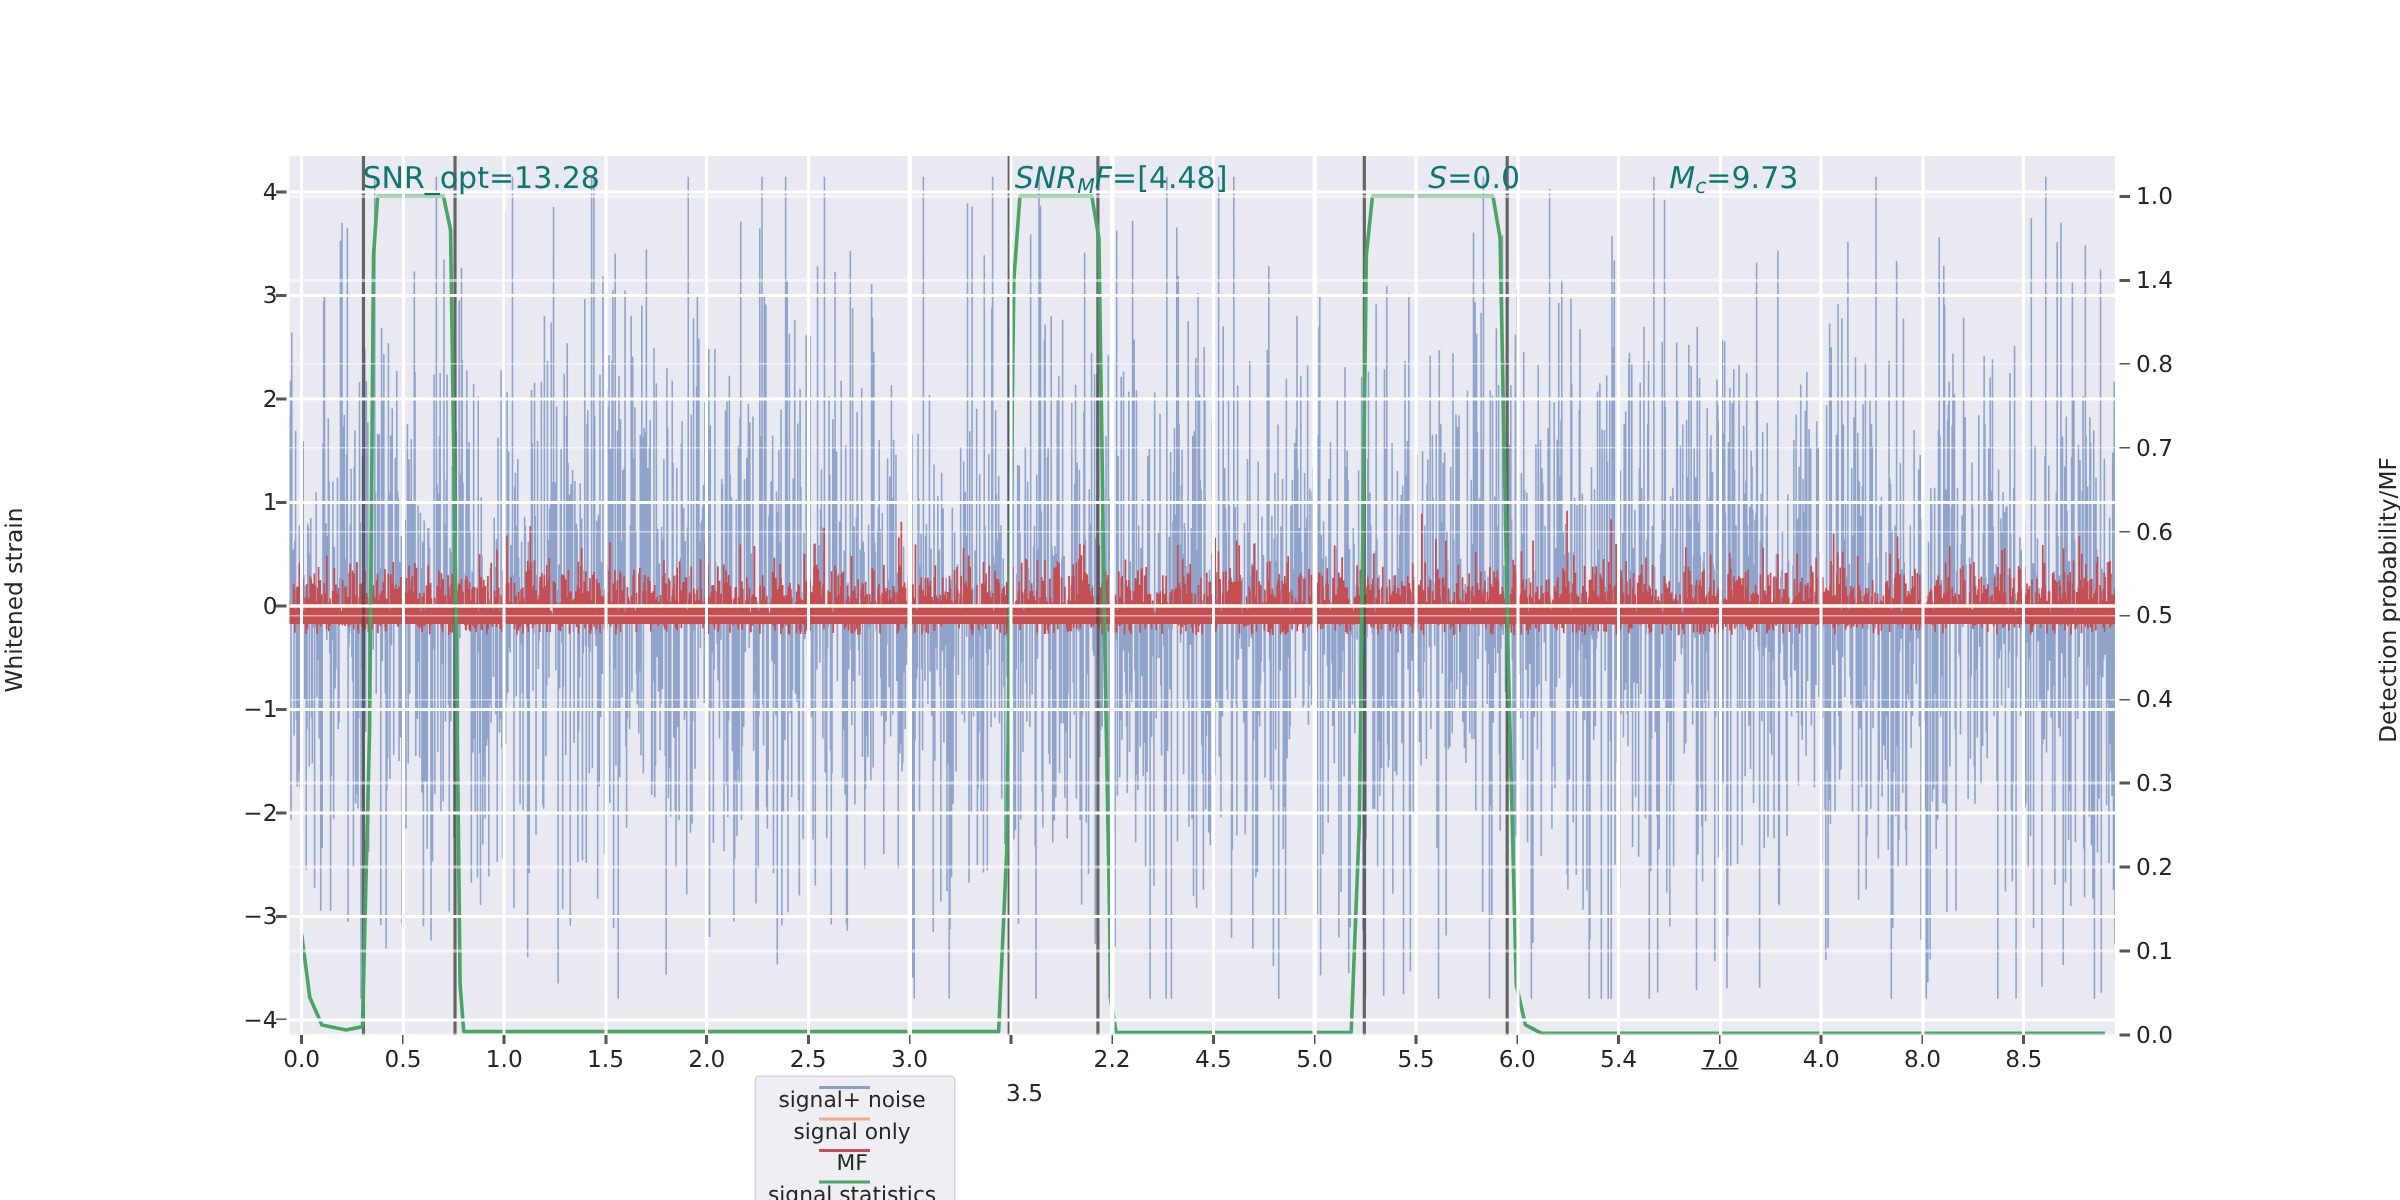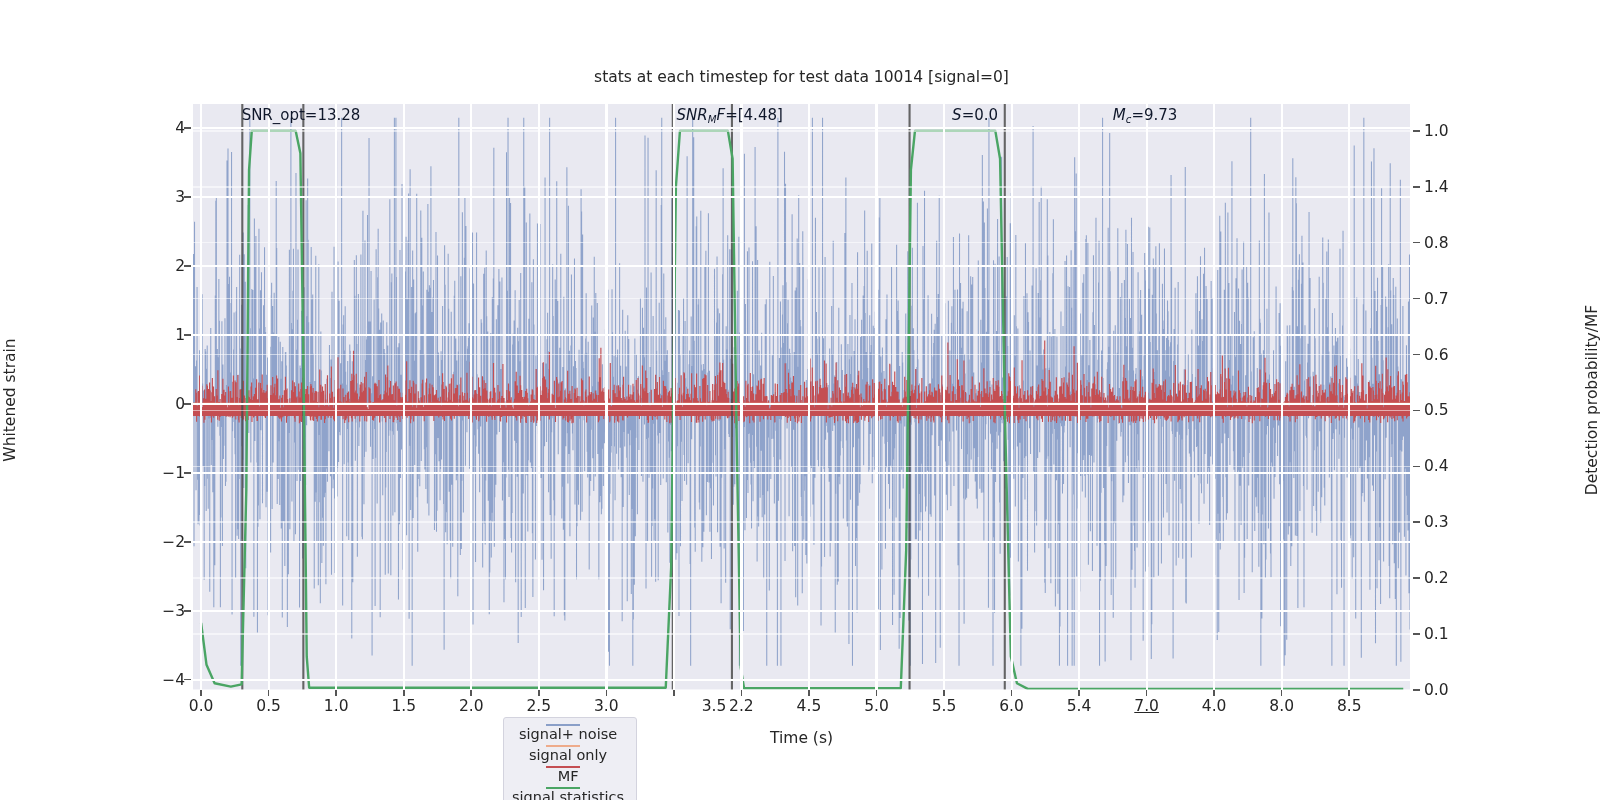--- a/index.html
+++ b/index.html
@@ -58,21 +58,21 @@
     transform-origin:center;
     font-size:15.5px;color:#262626;white-space:nowrap;
   }
   #xlabel{
     position:absolute;left:193px;top:729px;width:1217px;text-align:center;
     font-size:15.5px;color:#262626;
   }
 
   
   .annot{
-    position:absolute;top:2px;font-size:15px;color:#0f172a;
+    position:absolute;top:2px;font-size:20px;color:#0f766e;
     white-space:nowrap;
   }
   .annot .mathit{font-style:italic;margin-top:16px;}
   .annot sub{font-size:0.68em;font-style:italic;vertical-align:-0.25em;}
 
   
   #legend{
     position:absolute;left:310px;top:613px;
     background:#eeeef4;border:1px solid #d3d3de;border-radius:3px;
     padding:6px 12px 6px 8px;
@@ -81,25 +81,23 @@
   .legswatch{width:34px;height:0;border-top-width:2.2px;border-top-style:solid;margin-right:11px;}
   .leglabel{font-size:14.5px;color:#262626;white-space:nowrap;}
 
   svg{display:block;}
 </style>
 </head>
 <body>
 
 <div id="fig">
 
-  <div id="title">stats at each timestep for test data 10014 [signal=0]</div>
 
   <div id="ylabel-left">Whitened strain</div>
   <div id="ylabel-right">Detection probability/MF</div>
-  <div id="xlabel">Time (s)</div>
 
   <div id="axes">
     <div id="grid-layer">
         <div class="gridline h major" style="top: 574.659px;"></div>
         <div class="gridline h major" style="top: 505.718px;"></div>
         <div class="gridline h major" style="top: 436.776px;"></div>
         <div class="gridline h major" style="top: 367.835px;"></div>
         <div class="gridline h major" style="top: 298.894px;"></div>
         <div class="gridline h major" style="top: 229.953px;"></div>
         <div class="gridline h major" style="top: 161.012px;"></div>
@@ -229,21 +227,21 @@
       <div class="xtick" style="left: 336.176px;">1.0</div>
       <div class="xtickmark" style="left: 335.376px;"></div>
       <div class="xtick" style="left: 403.713px;">1.5</div>
       <div class="xtickmark" style="left: 402.913px;"></div>
       <div class="xtick" style="left: 471.249px;">2.0</div>
       <div class="xtickmark" style="left: 470.449px;"></div>
       <div class="xtick" style="left: 538.785px;">2.5</div>
       <div class="xtickmark" style="left: 537.985px;"></div>
       <div class="xtick" style="left: 606.321px;">3.0</div>
       <div class="xtickmark" style="left: 605.521px;"></div>
-      <div class="xtick" style="left: 714px;">3.5</div>
+      <div class="xtick" style="left: 683px; margin-top: 23px;">3.5</div>
       <div class="xtickmark" style="left: 673.057px;"></div>
       <div class="xtick" style="left: 741.393px;">2.2</div>
       <div class="xtickmark" style="left: 740.593px;"></div>
       <div class="xtick" style="left: 808.929px;">4.5</div>
       <div class="xtickmark" style="left: 808.129px;"></div>
       <div class="xtick" style="left: 876.465px;">5.0</div>
       <div class="xtickmark" style="left: 875.665px;"></div>
       <div class="xtick" style="left: 944.001px;">5.5</div>
       <div class="xtickmark" style="left: 943.201px;"></div>
       <div class="xtick" style="left: 1011.54px;">6.0</div>

